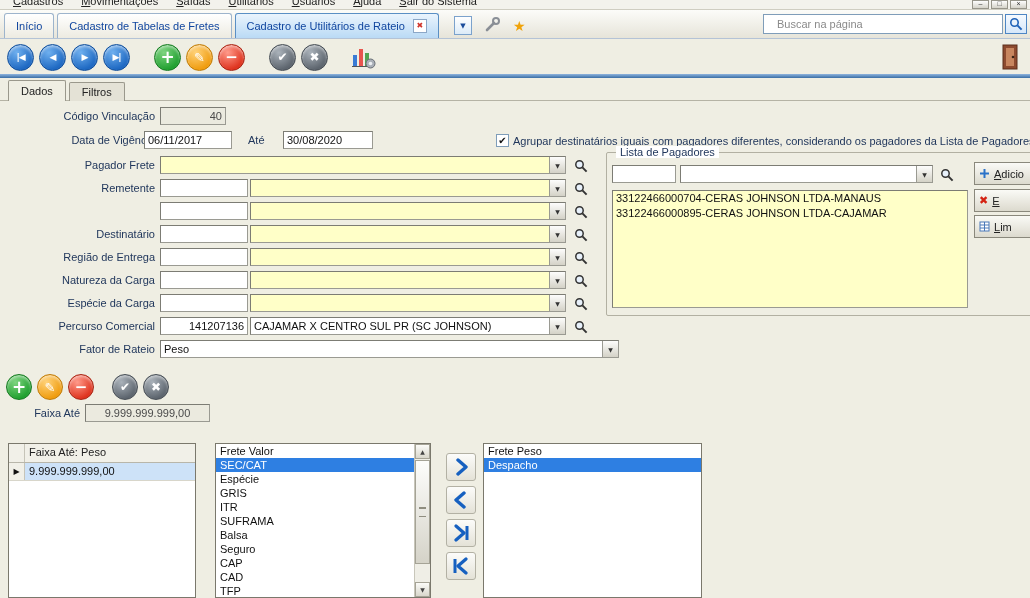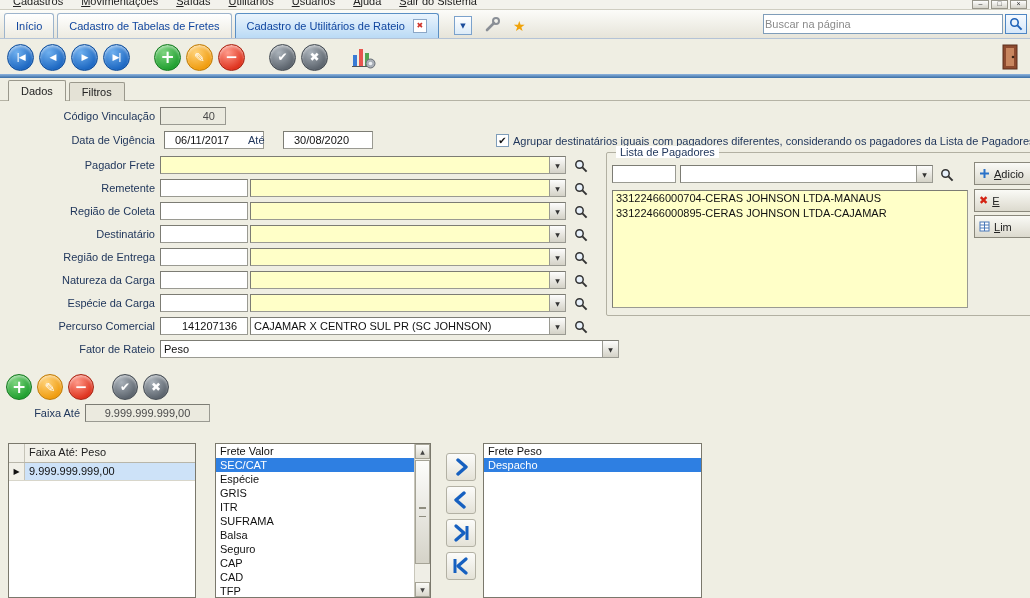--- a/index.html
+++ b/index.html
@@ -18,21 +18,21 @@
   
   .tabbar { position:absolute; top:10px; left:0; width:100%; height:29px; background:linear-gradient(#fcfcf9,#e6e4d9); border-bottom:1px solid #b4c3d6; }
   .tabs-row { position:absolute; left:4px; top:3px; display:flex; gap:3px; align-items:flex-end; }
   .doc-tab { display:flex; align-items:center; height:25px; padding:0 11px; border:1px solid #9db4cc; border-bottom:none; border-radius:3px 3px 0 0; background:linear-gradient(#ffffff,#edebe1); color:#10459e; white-space:nowrap; }
   .doc-tab.active { background:linear-gradient(#eaf4fd,#badaf5); border-color:#5a8fc4; }
   .tab-close { margin-left:8px; width:14px; height:14px; border:1px solid #8ba7c7; background:#fff; color:#d0342b; font-size:8px; line-height:12px; text-align:center; font-weight:bold; font-family:"DejaVu Sans",sans-serif; }
   .tab-extra { display:flex; align-items:center; gap:12px; margin-left:12px; height:25px; }
   .tab-ovf { width:18px; height:19px; border:1px solid #7ba2cc; background:linear-gradient(#ffffff,#dcebf8); display:flex; align-items:center; justify-content:center; color:#1b4c9b; }
   .tab-ovf span { font-size:7px; font-family:"DejaVu Sans",sans-serif; }
   .star-icon { color:#f0a30a; font-size:14px; font-family:"DejaVu Sans",sans-serif; }
-  .search-input { position:absolute; right:27px; top:4px; width:240px; height:20px; border:1px solid #7f9db9; background:#fff; padding:0 1px; font:11px "Liberation Sans",sans-serif; color:#555; }
+  .search-input { position:absolute; right:27px; top:4px; width:240px; height:20px; border:1px solid #7f9db9; background:#fff; padding:0 13px; font:11px "Liberation Sans",sans-serif; color:#555; }
   .search-input::placeholder { color:#8a8a8a; }
   .search-mag { position:absolute; right:3px; top:4px; width:22px; height:20px; border:1px solid #4d86c4; background:linear-gradient(#f5faff,#d5e7fa); display:flex; align-items:center; justify-content:center; }
 
   
   .toolbar { position:absolute; top:40px; left:0; width:100%; height:34px; background:#efeee3; }
   .toolbar-inner { position:absolute; left:7px; top:3px; display:flex; align-items:center; gap:5px; }
   .gap { width:14px; }
   .cbtn { width:27px; height:27px; border-radius:50%; display:flex; align-items:center; justify-content:center; color:#fff; font-weight:bold; border:1px solid rgba(0,0,0,.35); box-shadow:inset 0 2px 3px rgba(255,255,255,.55); cursor:pointer; }
   .cbtn span { font-family:"DejaVu Sans",sans-serif; }
   .cbtn.nav { background:radial-gradient(circle at 35% 30%,#6fb0ef,#1a65c0 75%); border-color:#114f9c; }
@@ -50,21 +50,21 @@
   .toolbar-sep { position:absolute; top:74px; left:0; width:100%; height:4px; background:linear-gradient(#8fb4de,#3a6ea5); }
 
   
   .page-line { position:absolute; top:100px; left:0; width:100%; height:1px; background:#b5b3a5; }
   .page-tabs { position:absolute; top:80px; left:8px; display:flex; align-items:flex-end; z-index:2; }
   .page-tab { height:19px; padding:0 12px; border:1px solid #9a988c; border-bottom:none; border-radius:2px 2px 0 0; background:#e4e2d6; line-height:18px; color:#222; margin-right:3px; }
   .page-tab.active { height:21px; line-height:20px; background:#efeee3; }
 
   
   .flabel { position:absolute; left:0; width:155px; height:18px; line-height:18px; text-align:right; color:#21375c; white-space:nowrap; }
-  .tf { position:absolute; height:18px; border:1px solid #9a9a92; border-top-color:#7c7c74; border-left-color:#7c7c74; background:#fff; font:11px "Liberation Sans",sans-serif; padding:0 10px; color:#111; }
+  .tf { position:absolute; height:18px; border:1px solid #9a9a92; border-top-color:#7c7c74; border-left-color:#7c7c74; background:#fff; font:11px "Liberation Sans",sans-serif; padding:0 3px; color:#111; }
   .tf.disabled { background:#ebeadf; color:#4a4a4a; }
   .tr { text-align:right; }
   .tc { text-align:center; }
   .combo { position:absolute; height:18px; border:1px solid #9a9a92; border-top-color:#7c7c74; border-left-color:#7c7c74; background:#fff; }
   .combo.yellow { background:#ffffc8; }
   .combo-val { position:absolute; left:3px; top:0; right:18px; height:16px; line-height:16px; white-space:nowrap; overflow:hidden; color:#111; }
   .arrow-btn { position:absolute; right:0; top:0; width:16px; height:16px; background:linear-gradient(#fdfdfc,#d4d2c7); border-left:1px solid #9a9a92; display:flex; align-items:center; justify-content:center; color:#333; cursor:pointer; }
   .arrow-btn span { font-size:6px; font-family:"DejaVu Sans",sans-serif; }
   .mag { position:absolute; width:17px; height:17px; border:none; background:transparent; display:flex; align-items:center; justify-content:center; cursor:pointer; padding:0; }
   .chk-box { position:absolute; width:13px; height:13px; border:1px solid #7f9db9; background:#fff; display:flex; align-items:center; justify-content:center; cursor:pointer; }
@@ -216,21 +216,21 @@
   <div class="page-line"></div>
   <div class="page-tabs">
     <div class="page-tab active">Dados</div>
     <div class="page-tab">Filtros</div>
   </div>
 
   <div class="flabel" style="top:107px">Código Vinculação</div>
   <input class="tf disabled tr" style="left: 160px; top: 107px; width: 66px;" value="40">
 
   <div class="flabel" style="top:131px">Data de Vigência</div>
-  <input class="tf" style="left: 164px; top: 131px; width: 100px;" value="06/11/2017">
+  <input class="tf" style="left: 144px; top: 131px; width: 88px;" value="06/11/2017">
   <div class="flabel" style="left:248px;top:131px;width:30px;text-align:left">Até</div>
   <input class="tf" style="left: 283px; top: 131px; width: 90px;" value="30/08/2020">
 
   <div class="chk-box" style="left:496px;top:134px">
       <span>✔</span>
     </div>
   <div class="chk-label" style="left:513px;top:133px;width:517px">Agrupar destinatários iguais com pagadores diferentes, considerando os pagadores da Lista de Pagadores</div>
 
   <div class="flabel" style="top:156px">Pagador Frete</div>
   <div class="combo yellow" style="left:160px;top:156px;width:406px">
@@ -254,21 +254,20 @@
         <span>▼</span>
       </span>
   </div>
   <button class="mag" style="left:572px;top:180px">
     <svg width="14" height="14" viewBox="0 0 14 14">
         <circle cx="5.5" cy="5.5" r="3.7" fill="#e8f1fb" stroke="#333" stroke-width="1.5"></circle>
         <line x1="8.4" y1="8.4" x2="12.6" y2="12.6" stroke="#333" stroke-width="2"></line>
       </svg>
   </button>
 
-  <div class="flabel" style="top:202px">Região de Coleta</div>
   <input class="tf" style="left: 160px; top: 202px; width: 88px;" value="">
   <div class="combo yellow" style="left:250px;top:202px;width:316px">
     <span class="combo-val"></span>
     <span class="arrow-btn">
         <span>▼</span>
       </span>
   </div>
   <button class="mag" style="left:572px;top:203px">
     <svg width="14" height="14" viewBox="0 0 14 14">
         <circle cx="5.5" cy="5.5" r="3.7" fill="#e8f1fb" stroke="#333" stroke-width="1.5"></circle>

